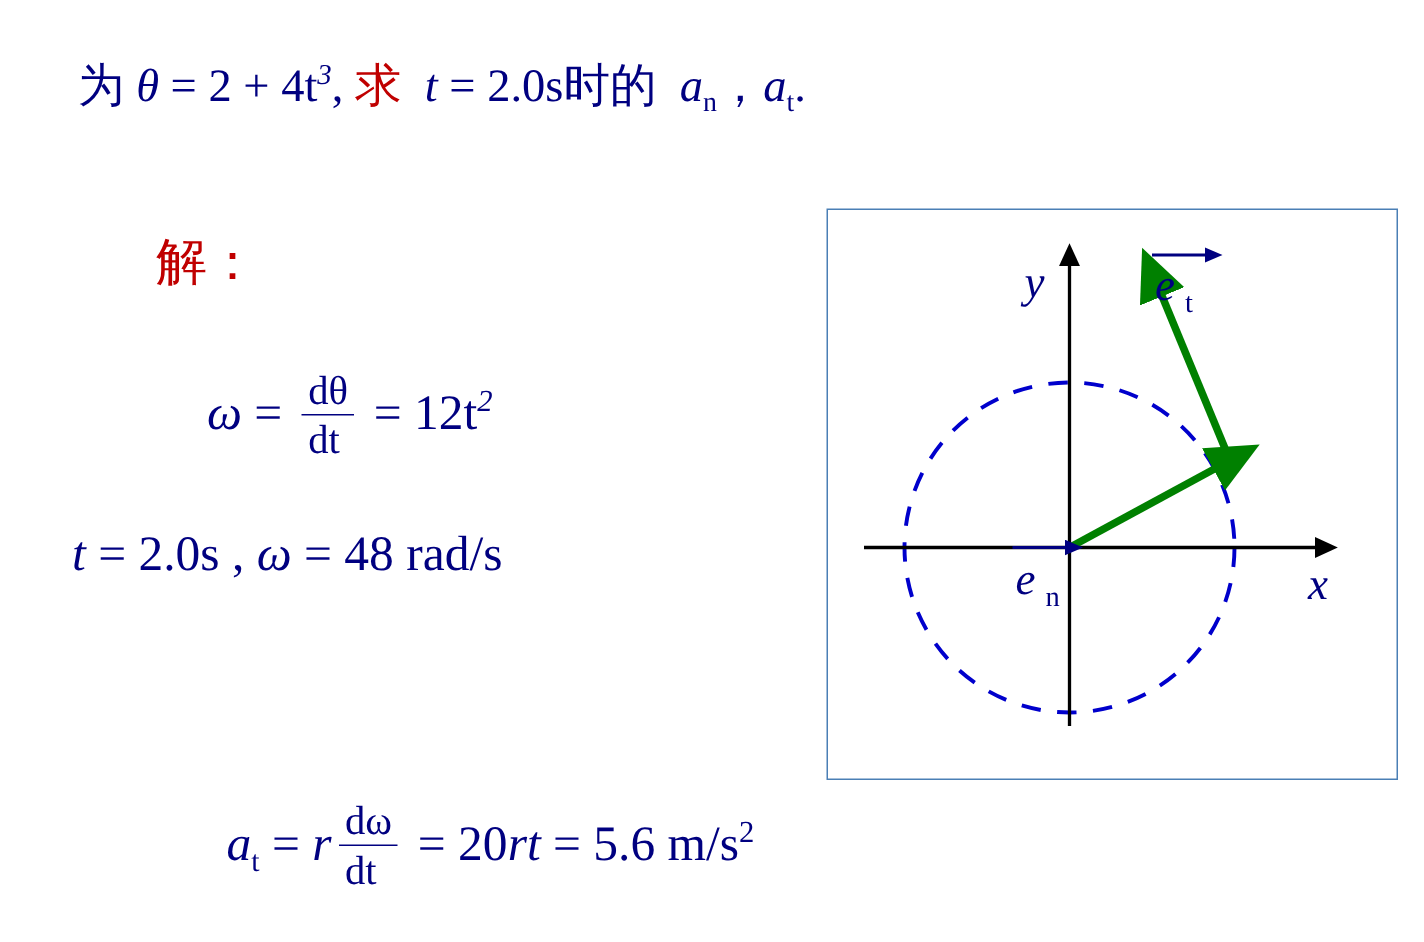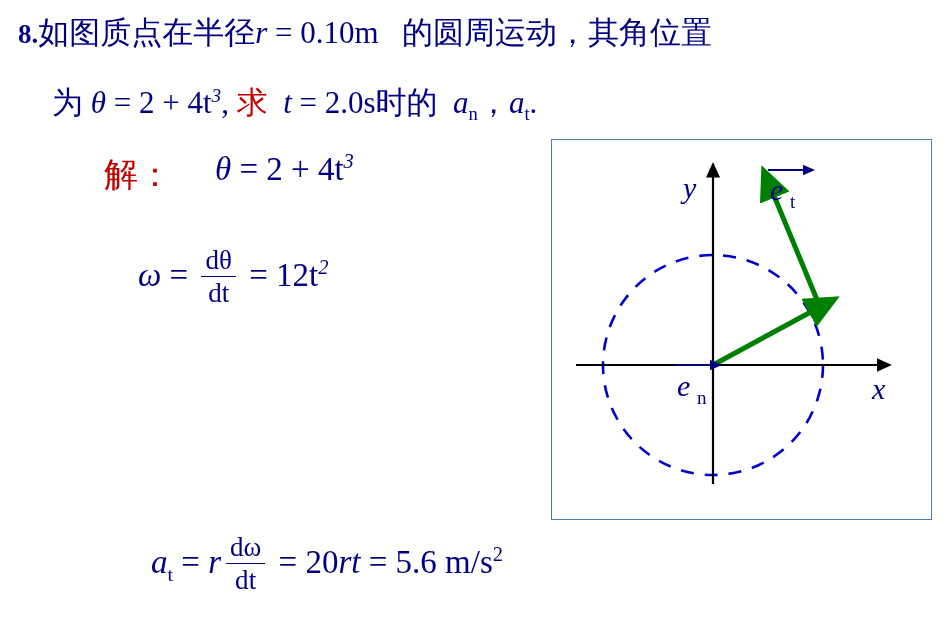--- a/index.html
+++ b/index.html
@@ -54,21 +54,21 @@
   #eq-theta  { left: 215px; top: 150px; }
   #eq-omega  { left: 138px; top: 248px; }
   #eq-t      { left: 48px;  top: 352px; }
   #eq-an     { left: 48px;  top: 440px; }
   #eq-at     { left: 151px; top: 535px; }
 
   
   .frac {
     display: inline-block;
     vertical-align: middle;
-    text-align: center;
+    text-align: left;
     line-height: 1.06;
     font-size: 0.82em;
     margin: 0 5px;
     position: relative;
     top: -2px;
   }
   .frac .num {
     display: block;
     padding: 0 4px 1px 4px;
     border-bottom: 1.6px solid #000080;
@@ -109,40 +109,37 @@
     font-size: 19px;
     fill: #000080;
   }
 </style>
 </head>
 <body>
 
 <div class="slide">
 
   <div id="question">
-    <span class="qline">
-      <span class="bold-num">8.</span><span>如图质点在半径</span><span class="mi">r</span><span class="mn"> = 0.10m</span>&nbsp;&nbsp;&nbsp;<span>的圆周运动，其角位置</span>
-    </span>
     <span class="qline" id="qline2">
       <span>为</span>&nbsp;<span class="mi">θ</span><span class="mn"> = 2 + 4t</span><span class="sup">3</span><span>,</span>&nbsp;<span class="red">求</span>&nbsp;&nbsp;<span class="mi">t</span><span class="mn"> = 2.0s</span><span>时的</span>&nbsp;&nbsp;<span class="mi">a</span><span class="sub">n</span><span>，</span><span class="mi">a</span><span class="sub">t</span><span>.</span>
     </span>
   </div>
 
   <div class="eqline" id="sol-label">
     <span class="red">解：</span>
   </div>
 
-  <div class="eqline" id="eq-theta">
-    <span class="mi">θ</span><span class="mn"> = 2 + 4t</span><span class="sup">3</span>
-  </div>
 
   <div class="eqline" id="eq-omega">
     <span class="mi">ω</span><span class="mn"> = </span><span class="frac"><span class="num"><span>dθ</span></span><span class="den"><span>dt</span></span></span><span class="mn"> = 12t</span><span class="sup">2</span>
   </div>
 
+  <div class="eqline" id="eq-t">
+    <span class="mi">t</span><span class="mn"> = 2.0s</span><span class="mn"> , </span><span class="mi">ω</span><span class="mn"> = 48 rad/s</span>
+  </div>
 
 
   <div class="eqline" id="eq-at">
     <span class="mi">a</span><span class="sub">t</span><span class="mn"> = </span><span class="mi">r</span><span class="frac"><span class="num"><span>dω</span></span><span class="den"><span>dt</span></span></span><span class="mn"> = 20</span><span class="mi">rt</span><span class="mn"> = 5.6 m/s</span><span class="supn">2</span>
   </div>
 
   <div id="figure-box">
     <svg width="378" height="378" viewBox="0 0 378 378" xmlns="http://www.w3.org/2000/svg">
       <defs>
         <marker id="arrowGreen" markerWidth="9" markerHeight="9" refX="2.5" refY="3.2" orient="auto" markerUnits="strokeWidth">

